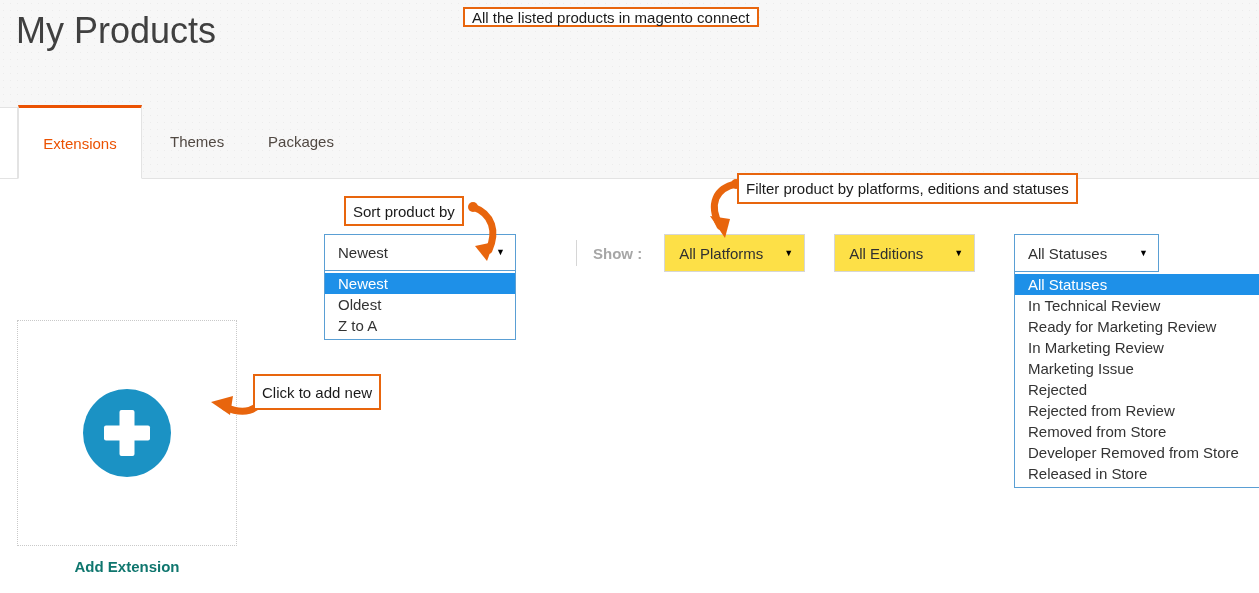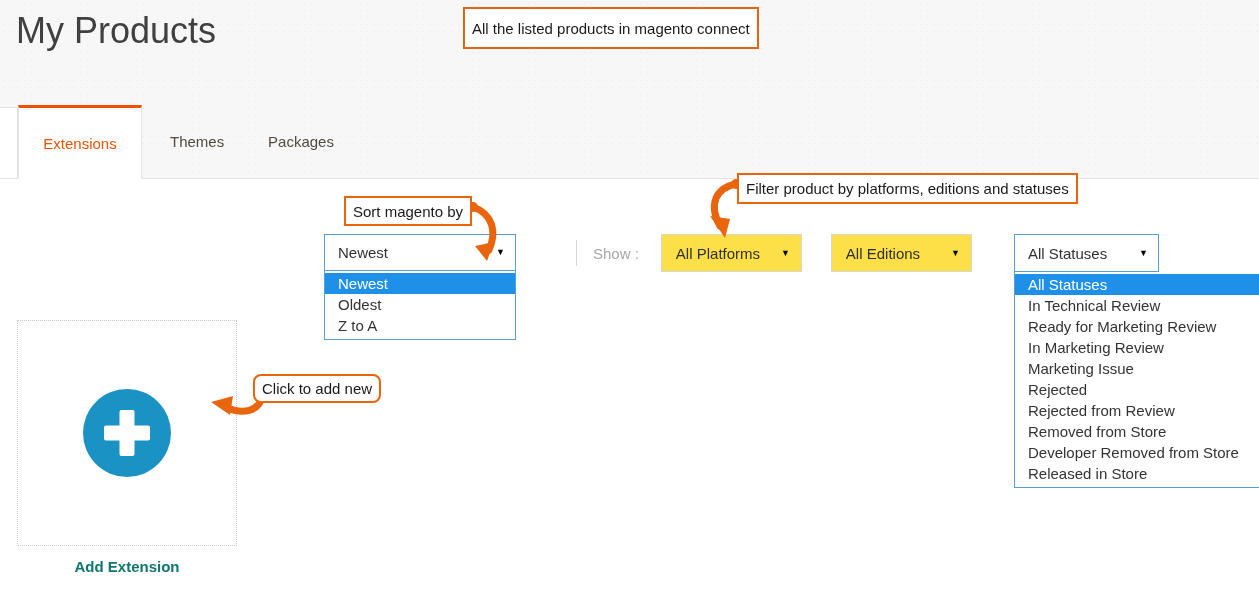--- a/index.html
+++ b/index.html
@@ -145,20 +145,21 @@
     width: 1px;
     height: 26px;
     background: #d6d6d6;
     margin-right: 16px;
   }
   #show-label {
     font-size: 15px;
     color: #a6a6a6;
     white-space: nowrap;
     margin-right: 22px;
+    font-weight: bold;
   }
   .filter-sel {
     height: 38px;
     width: 141px;
     background: #fde047;
     border: 1px solid #d6d6d6;
     display: flex;
     align-items: center;
     padding: 0 11px 0 14px;
     font-size: 15px;
@@ -241,24 +242,24 @@
     background: #ffffff;
     border: 2px solid #e8650d;
     font-size: 15px;
     color: #1a1a1a;
     white-space: nowrap;
     display: flex;
     align-items: center;
     padding: 0 7px;
     z-index: 70;
   }
-  #callout-listed   { left: 463px; top: 7px;   height: 42px; }
+  #callout-listed   { left: 463px; top: 7px;   height: 20px; }
   #callout-sort     { left: 344px; top: 196px; height: 30px; }
   #callout-filter   { left: 737px; top: 173px; height: 31px; }
-  #callout-addnew   { left: 253px; top: 374px; height: 29px; border-radius: 8px; }
+  #callout-addnew   { left: 253px; top: 374px; height: 36px; }
 
   .anno-arrow {
     position: absolute;
     z-index: 69;
     pointer-events: none;
   }
   #arrow-sort   { left: 465px; top: 198px; }
   #arrow-filter { left: 698px; top: 176px; }
   #arrow-addnew { left: 199px; top: 388px; }
 </style>
@@ -321,21 +322,21 @@
       <div class="sel-opt">Released in Store</div>
     </div>
 </div>
 
 <div id="add-card">
   <div id="add-plus-icon"></div>
 </div>
 <div id="add-extension-label">Add Extension</div>
 
 <div class="callout" id="callout-listed">All the listed products in magento connect</div>
-<div class="callout" id="callout-sort">Sort magento by</div>
+<div class="callout" id="callout-sort">Sort product by</div>
 <div class="callout" id="callout-filter">Filter product by platforms, editions and statuses</div>
 <div class="callout" id="callout-addnew">Click to add new</div>
 
 <svg class="anno-arrow" id="arrow-sort" width="46" height="72" viewBox="0 0 46 72">
   <circle cx="8" cy="9" r="5" fill="#e8650d"></circle>
   <path d="M8 9 C 28 16, 32 34, 24 52" stroke="#e8650d" stroke-width="7" fill="none" stroke-linecap="round"></path>
   <path d="M29 44 L22 63 L10 48 Z" fill="#e8650d"></path>
 </svg>
 
 <svg class="anno-arrow" id="arrow-filter" width="48" height="68" viewBox="0 0 48 68">

